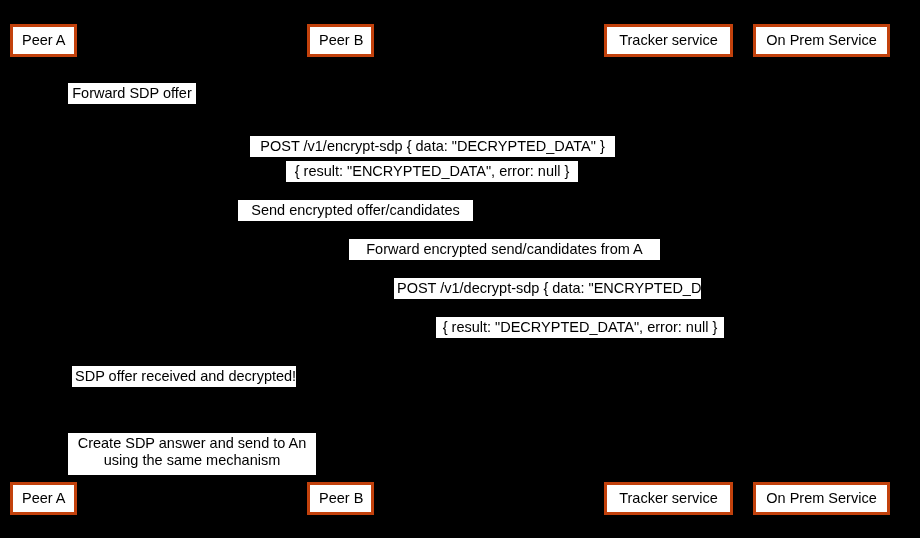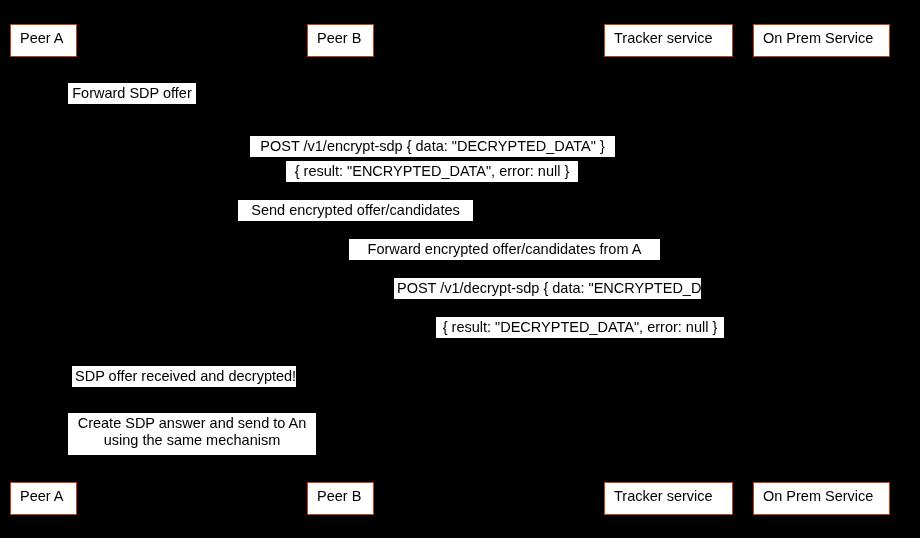--- a/index.html
+++ b/index.html
@@ -12,42 +12,43 @@
     width: 920px;
     height: 538px;
     background: #000000;
     overflow: hidden;
     font-family: "Liberation Sans", sans-serif;
   }
   .lifeline-box {
     position: absolute;
     background: #ffffff;
     color: #000000;
-    border: 1px solid #c2410c;
+    border: 3px solid #c2410c;
     font-size: 14.5px;
     line-height: 1.15;
     padding: 5px 9px;
     box-sizing: border-box;
     white-space: nowrap;
-    text-align: left;
+    text-align: center;
   }
   .msg-label {
     position: absolute;
     background: #ffffff;
     color: #000000;
     font-size: 14.5px;
     line-height: 1.18;
     padding: 2px 3px;
     box-sizing: border-box;
     white-space: nowrap;
     text-align: center;
   }
   .msg-label.multiline {
     white-space: normal;
     text-align: center;
+    margin-top: 20px;
   }
 </style>
 </head>
 <body>
 
 <div id="stage">
 
   <div class="lifeline-box" style="left:10px; top:24px; width:67px; height:33px;">Peer A</div>
 
   <div class="lifeline-box" style="left:307px; top:24px; width:67px; height:33px;">Peer B</div>
@@ -57,21 +58,21 @@
   <div class="lifeline-box" style="left:753px; top:24px; width:137px; height:33px;">On Prem Service</div>
 
   <div class="msg-label" style="left:68px; top:83px; width:128px; height:21px;">Forward SDP offer</div>
 
   <div class="msg-label" style="left:250px; top:126px; width:365px; height:21px;margin-top:10px;">POST /v1/encrypt-sdp { data: "DECRYPTED_DATA" }</div>
 
   <div class="msg-label" style="left:286px; top:161px; width:292px; height:21px;">{ result: "ENCRYPTED_DATA", error: null }</div>
 
   <div class="msg-label" style="left:238px; top:200px; width:235px; height:21px;">Send encrypted offer/candidates</div>
 
-  <div class="msg-label" style="left:349px; top:239px; width:311px; height:21px;">Forward encrypted offer/candidates from A</div>
+  <div class="msg-label" style="left:349px; top:239px; width:311px; height:21px;">Forward encrypted send/candidates from A</div>
 
   <div class="msg-label" style="left:394px; top:278px; width:307px; height:21px;">POST /v1/decrypt-sdp { data: "ENCRYPTED_DATA" }</div>
 
   <div class="msg-label" style="left:436px; top:317px; width:288px; height:21px;">{ result: "DECRYPTED_DATA", error: null }</div>
 
   <div class="msg-label" style="left:72px; top:366px; width:224px; height:21px;">SDP offer received and decrypted!</div>
 
   <div class="msg-label multiline" style="left:68px; top:413px; width:248px; height:42px;">Create SDP answer and send to An using the same mechanism</div>
 
   <div class="lifeline-box" style="left:10px; top:482px; width:67px; height:33px;">Peer A</div>

